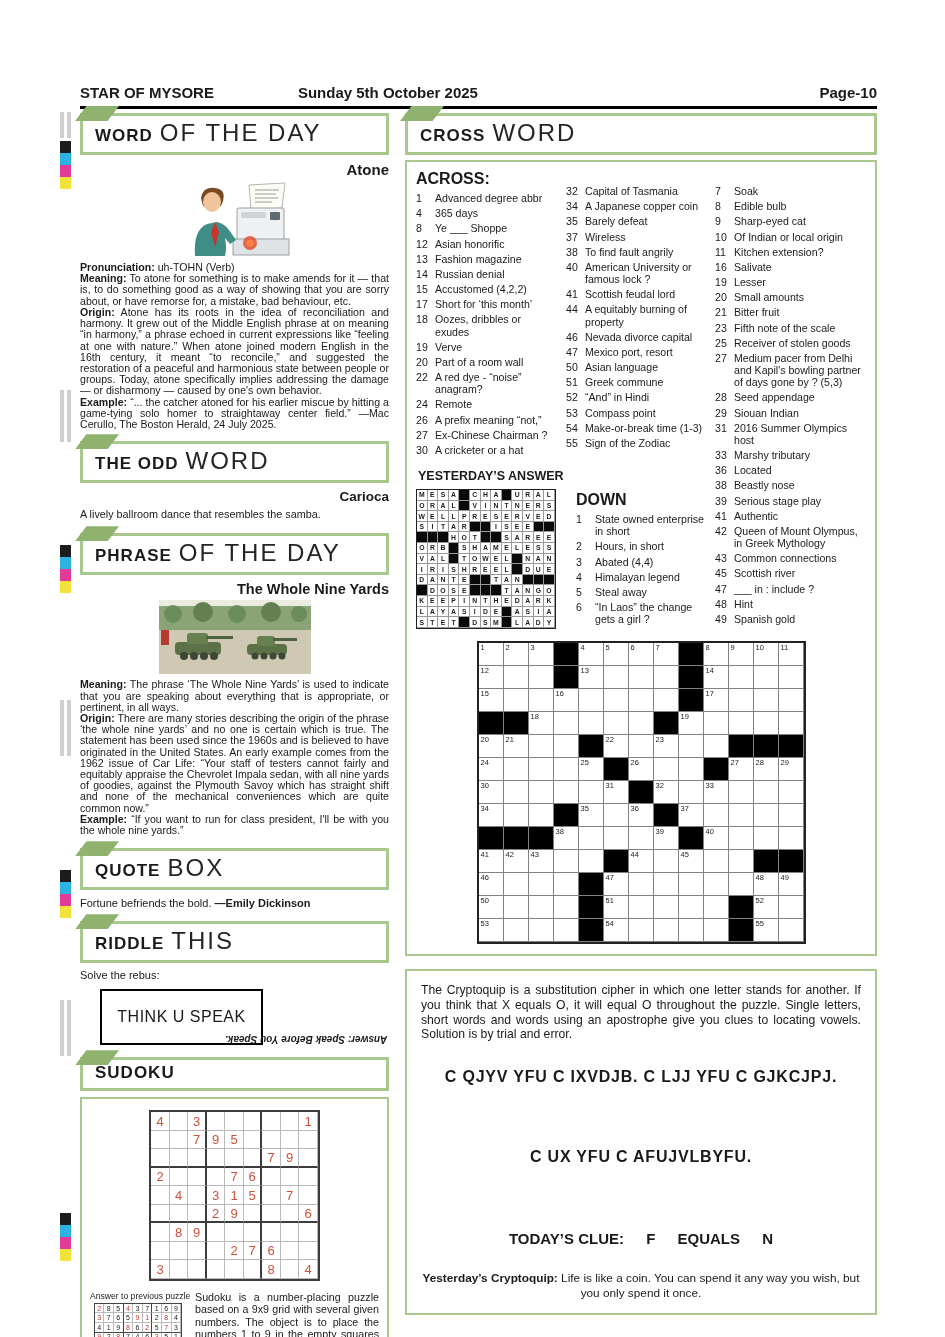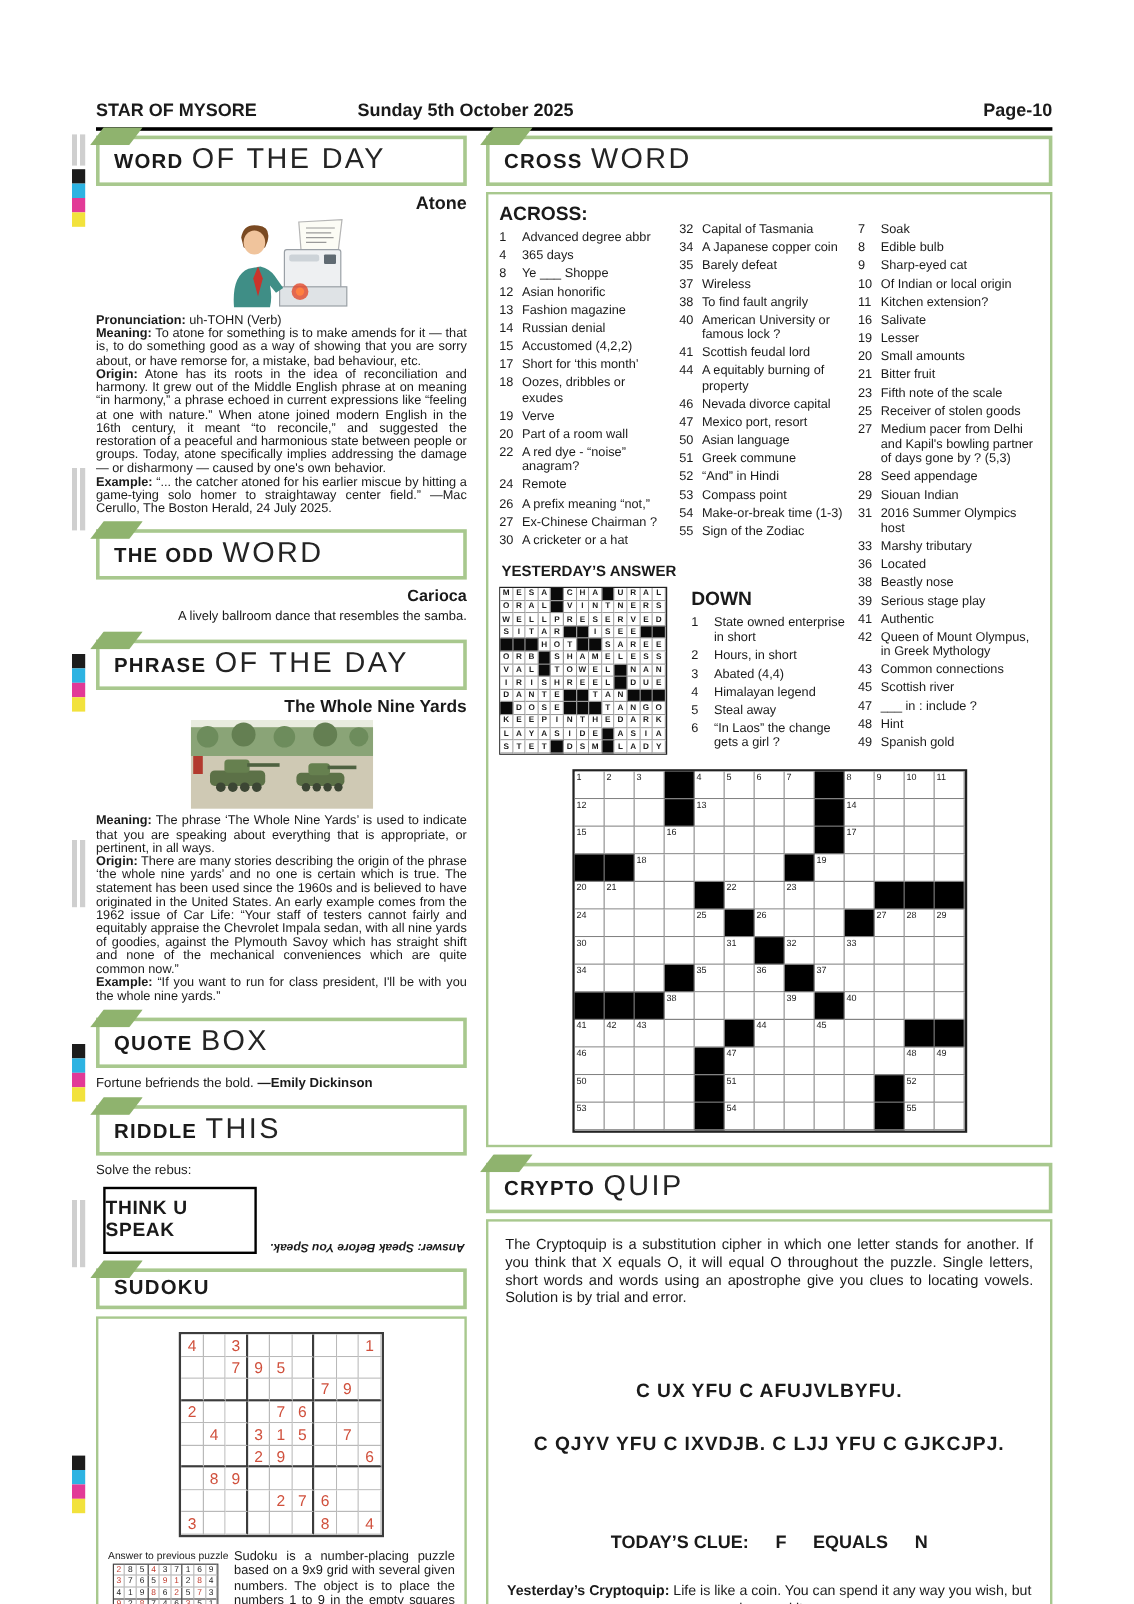--- a/index.html
+++ b/index.html
@@ -35,30 +35,30 @@
   .sec-head .flag { position:absolute; top:-10px; left:-8px; width:44px; height:15px;
     background:var(--flag_green);
     clip-path:polygon(0 100%, 26% 0, 100% 0, 74% 100%); }
   .h-bold  { font-weight:bold; font-size:17px; letter-spacing:1px; }
   .h-light { font-size:24px; letter-spacing:2px; margin-left:7px; color:#242424; font-weight:normal; }
 
   
   .bodytext { font-size:10.6px; line-height:1.06; text-align:justify; margin-top:5px; }
   .bodytext p { margin:0; }
   .centered-bold { text-align:right; font-weight:bold; font-size:15px; margin-top:6px; }
-  .centered-def  { text-align:right; font-size:10.8px; margin-top:4px; }
+  .centered-def  { text-align:left; font-size:10.8px; margin-top:4px; }
 
   .illus { display:flex; justify-content:center; margin-top:3px; }
 
   
   .quote-line { font-size:11px; margin-top:7px; }
   .quote-line b { font-weight:bold; }
   .riddle-prompt { font-size:11px; margin-top:6px; }
-  .rebus-box { width:128px; height:56px; border:2.5px solid #000; margin:8px 0 0 6px;
-    display:flex; align-items:center; justify-content:center; font-weight:bold;
+  .rebus-box { width:163px; height:56px; border:2.5px solid #000; margin:8px 0 0 20px;
+    display:flex; align-items:center; justify-content:center; font-weight:normal;
     font-size:16px; letter-spacing:0.5px; }
   .rebus-answer-wrap { text-align:right; margin-top:-16px; padding-right:2px; }
   .rebus-answer { display:inline-block; transform:rotate(180deg);
     font-style:italic; font-weight:bold; font-size:10px; }
 
   
   .sudoku-box { border:2px solid var(--accent_green); margin-top:6px; padding:9px 8px 10px; }
   .sudoku { display:grid; grid-template-columns:repeat(9,18.5px); grid-auto-rows:18.5px;
     border:2px solid #3c3c3c; width:fit-content; margin:2px auto 0; }
   .sudoku .cell { border-right:1px solid #b9b9b9; border-bottom:1px solid #b9b9b9;
@@ -1156,29 +1156,24 @@
               <div class="cell black"></div>
               <div class="cell">
                 <span class="num">55</span>
               </div>
               <div class="cell"></div>
             </div>
         </div>
       </section>
 
       <section style="margin-top:13px">
-        <div class="sec-head">
-          <span class="flag"></span>
-          <span class="h-bold">CRYPTO</span>
-          <span class="h-light">QUIP</span>
-        </div>
         <div class="crypto-box">
           <div class="crypto-intro">The Cryptoquip is a substitution cipher in which one letter stands for another.  If you think that X equals O, it will equal O throughout the puzzle.  Single letters, short words and words using an apostrophe give you clues to locating vowels. Solution is by trial and error.</div>
+          <div class="cipher l1">C QJYV YFU C IXVDJB. C LJJ YFU C GJKCJPJ.</div>
           <div class="cipher l2">C UX YFU C AFUJVLBYFU.</div>
-          <div class="cipher l1">C QJYV YFU C IXVDJB. C LJJ YFU C GJKCJPJ.</div>
           <div class="crypto-clue">
             <span>TODAY’S CLUE:</span>
             <span>F</span>
             <span>EQUALS</span>
             <span>N</span>
           </div>
           <div class="crypto-yest">
             <b>Yesterday’s Cryptoquip:</b>
             <span> </span><span>Life is like a coin.  You can spend it any way you wish, but you only spend it once.</span>
           </div>

